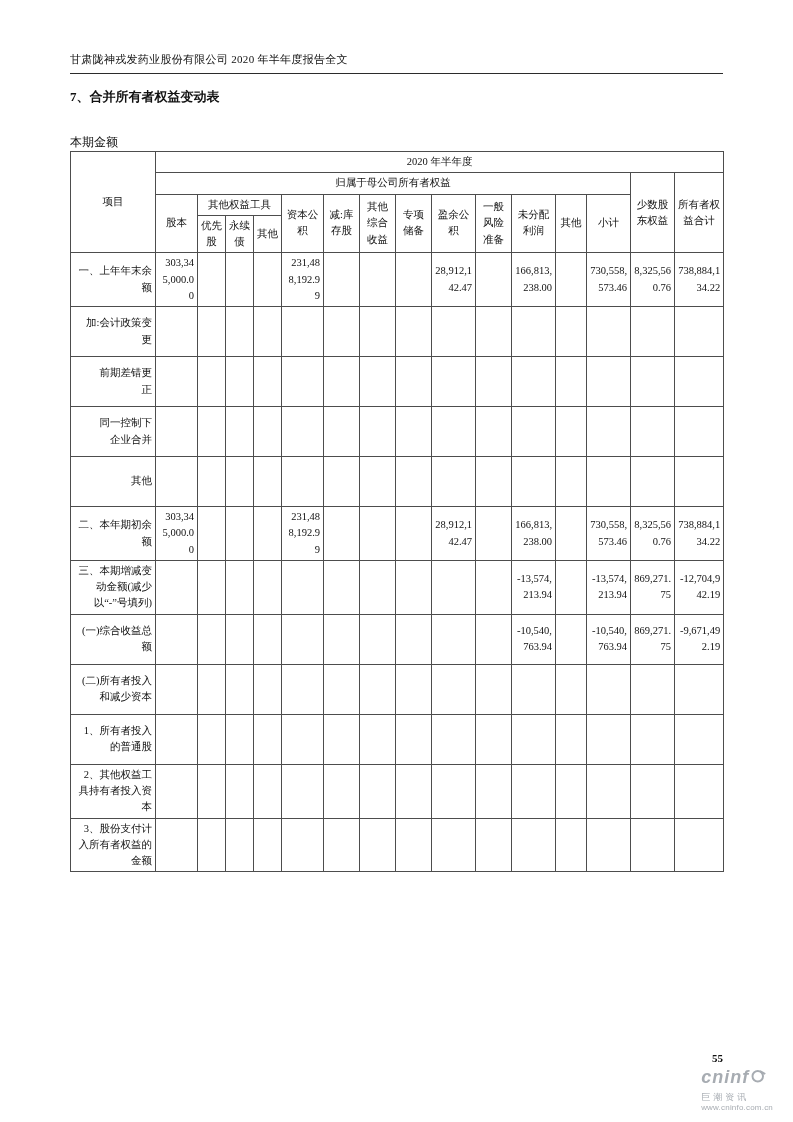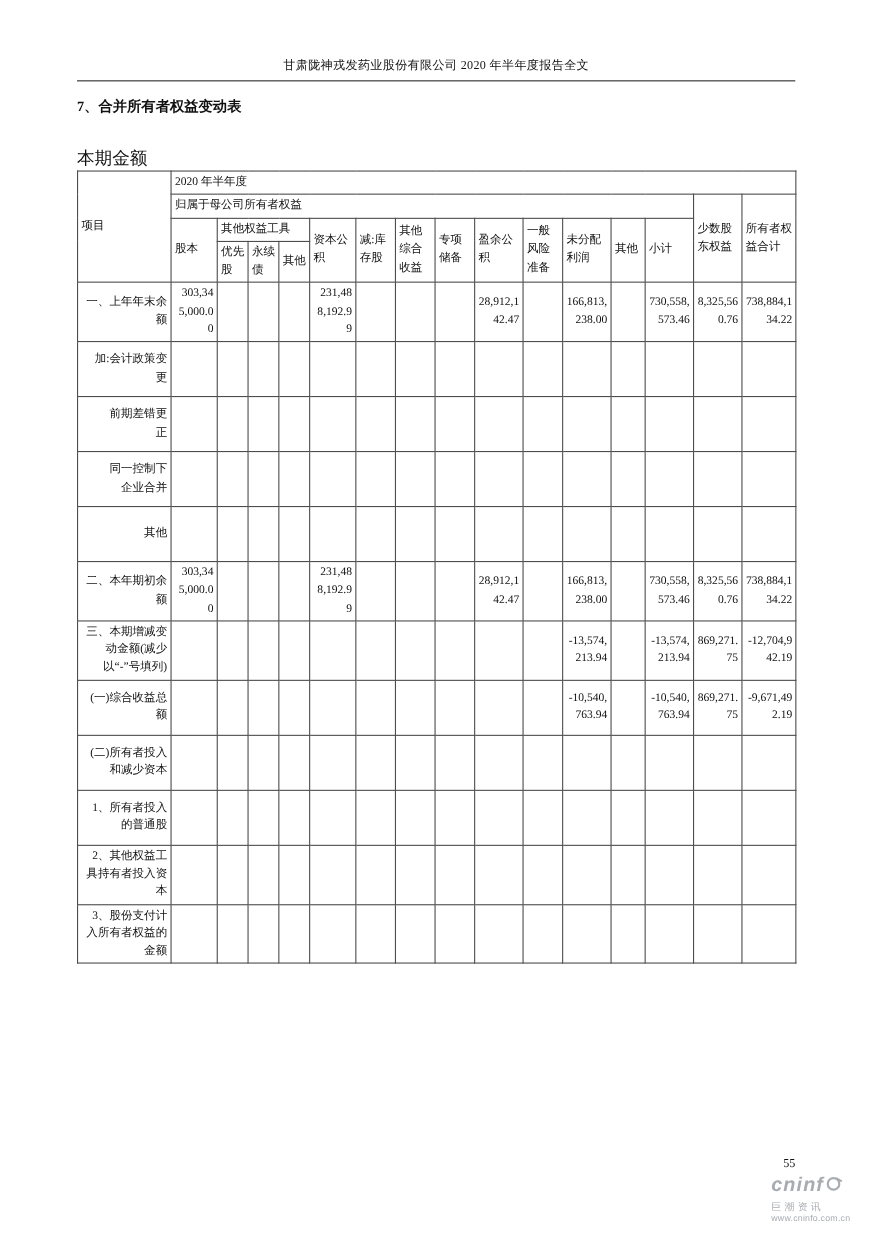--- a/index.html
+++ b/index.html
@@ -12,33 +12,33 @@
     position: relative;
     width: 793px;
     height: 1122px;
     margin: 0 auto;
     background: #ffffff;
     padding: 52px 70px 0 70px;
     overflow: hidden;
   }
   .doc-header {
     font-size: 11px;
-    text-align: center;
+    text-align: left;
     padding-bottom: 6px;
     border-bottom: 1px solid #2b2b2b;
     letter-spacing: 0.3px;
   }
   .section-title {
     margin-top: 14px;
     font-size: 13px;
     font-weight: bold;
   }
   .period-label {
     margin-top: 28px;
-    font-size: 16px;
+    font-size: 12px;
   }
   .unit-label {
     margin-top: 12px;
     margin-bottom: 3px;
     font-size: 12px;
     text-align: right;
   }
   table.equity {
     width: 653px;
     border-collapse: collapse;
@@ -47,33 +47,34 @@
     line-height: 1.55;
   }
   table.equity th, table.equity td {
     border: 1px solid #4d4d4d;
     padding: 2px 3px;
     vertical-align: middle;
     font-weight: normal;
     word-break: break-all;
   }
   table.equity thead th {
-    text-align: left;
+    text-align: center;
   }
   table.equity tbody td { height: 50px; }
   td.label { text-align: right; }
   td.num   { text-align: right; }
   .indent-0 { text-indent: 0; }
   .indent-1 { text-indent: 1.1em; }
   .indent-2 { text-indent: 2.2em; }
   .page-number {
     position: absolute;
     right: 70px;
     bottom: 58px;
     font-size: 11px;
+    font-weight: bold;
   }
   .logo {
     position: absolute;
     right: 20px;
     bottom: 10px;
     color: #a7acb2;
     font-family: "Liberation Sans", sans-serif;
     line-height: 1.15;
   }
   .logo-top {

